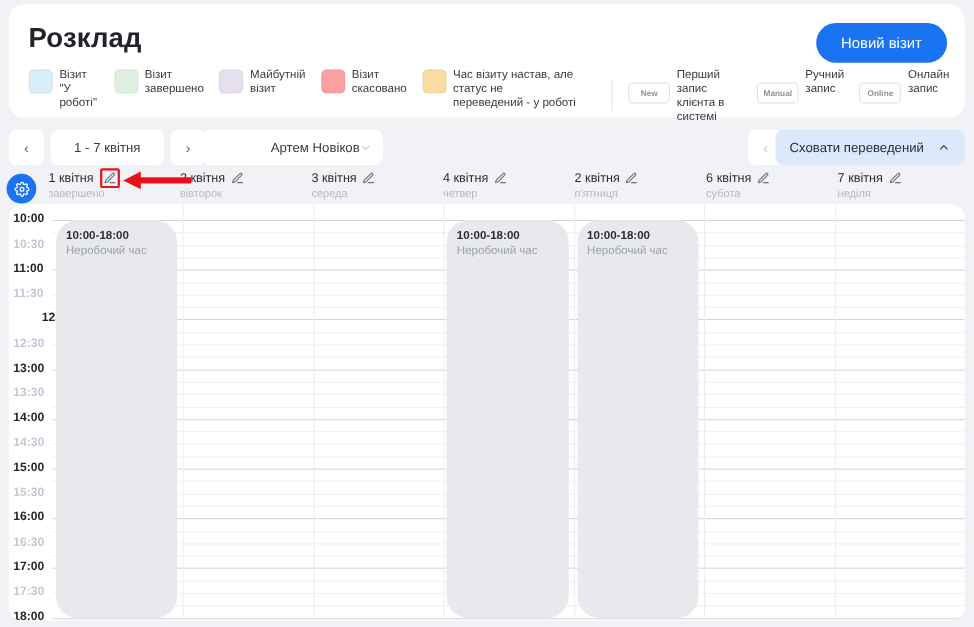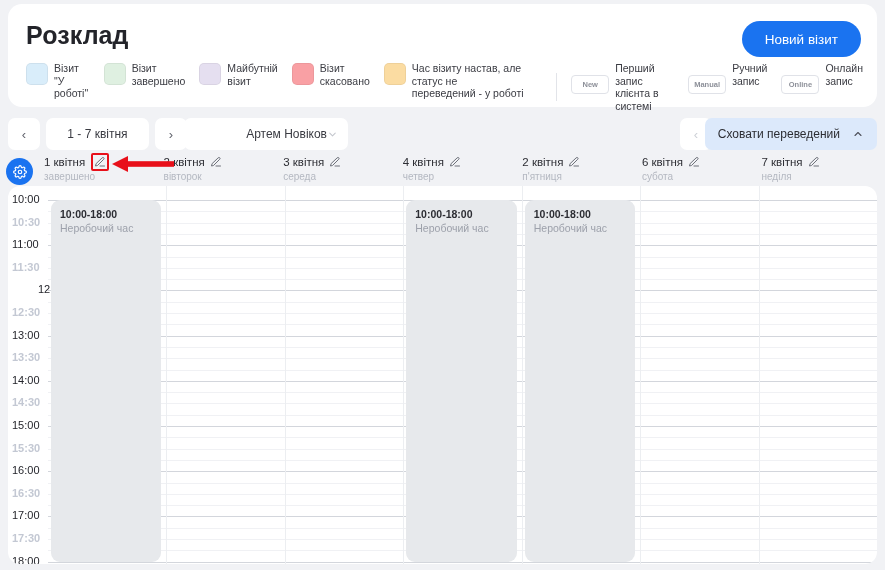--- a/index.html
+++ b/index.html
@@ -267,21 +267,21 @@
     width: 40px;
     height: 100%;
   }
   .time-label {
     position: absolute;
     left: 4px;
     font-size: 11px;
     transform: translateY(-7px);
     white-space: nowrap;
   }
-  .time-label.full { color: #24252b; font-weight: normal; }
+  .time-label.full { color: #24252b; font-weight: bold; }
   .time-label.half { color: #c3c8d3; font-weight: bold; }
 
   .grid-area {
     position: absolute;
     left: 40px;
     top: 0;
     right: 0;
     height: 100%;
   }
   .hline {
@@ -294,21 +294,21 @@
   .vline {
     position: absolute;
     top: 0; bottom: 0;
     width: 1px;
     background: #eceef1;
   }
 
   .event {
     position: absolute;
     background: #e7e9ec;
-    border-radius: 9px;
+    border-radius: 20px;
     padding: 8px 9px;
     box-sizing: border-box;
     overflow: hidden;
     cursor: pointer;
   }
   .event .etime {
     font-size: 10.5px;
     font-weight: bold;
     color: #2c2d33;
     line-height: 13px;

